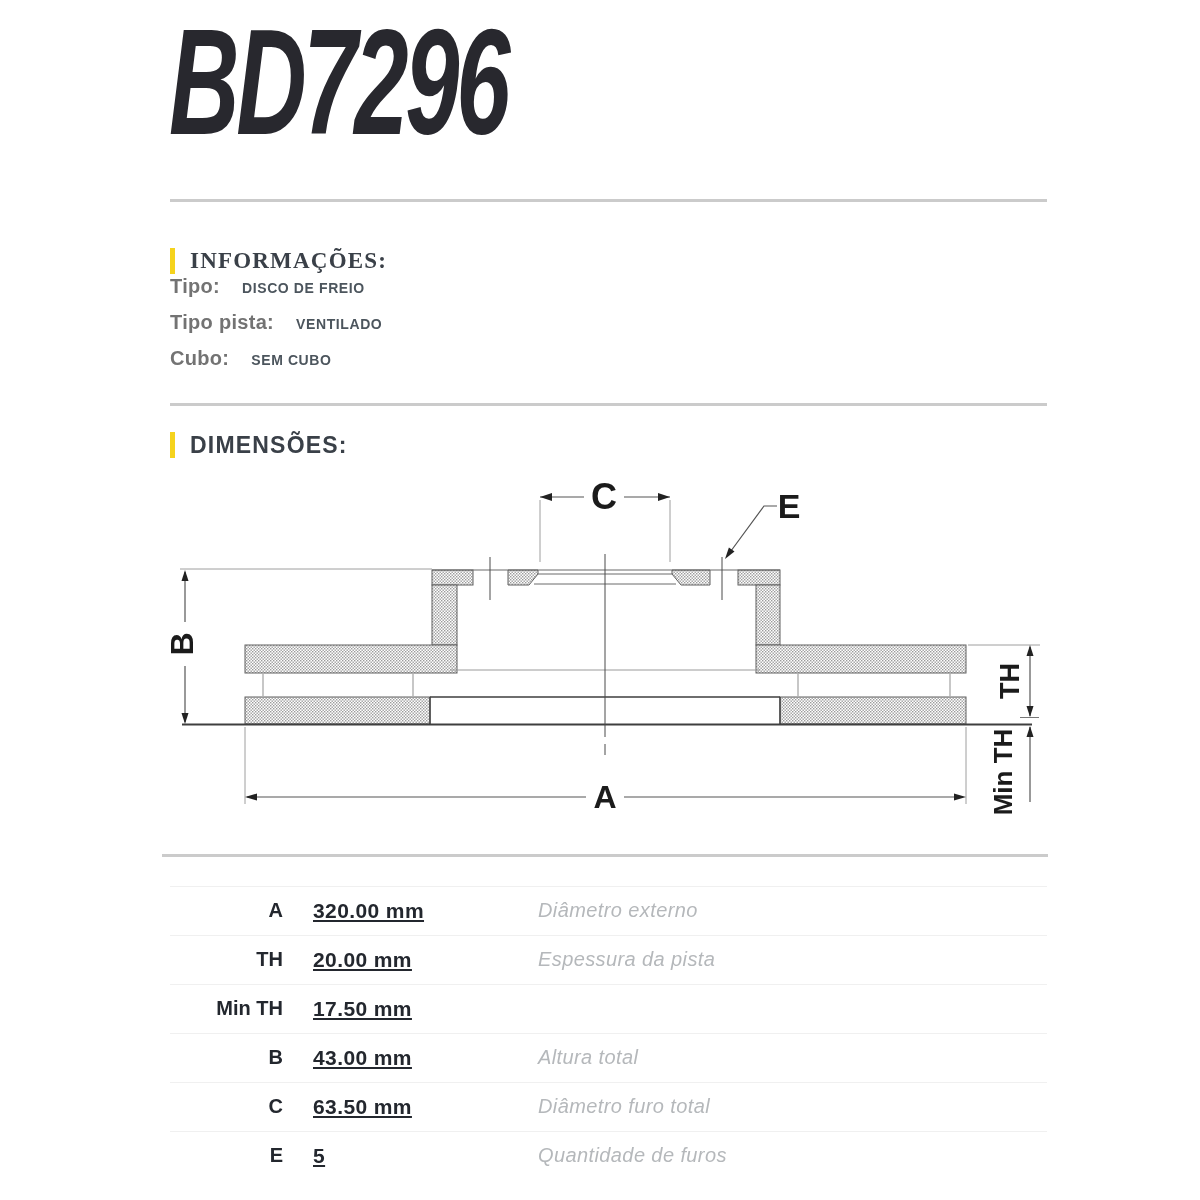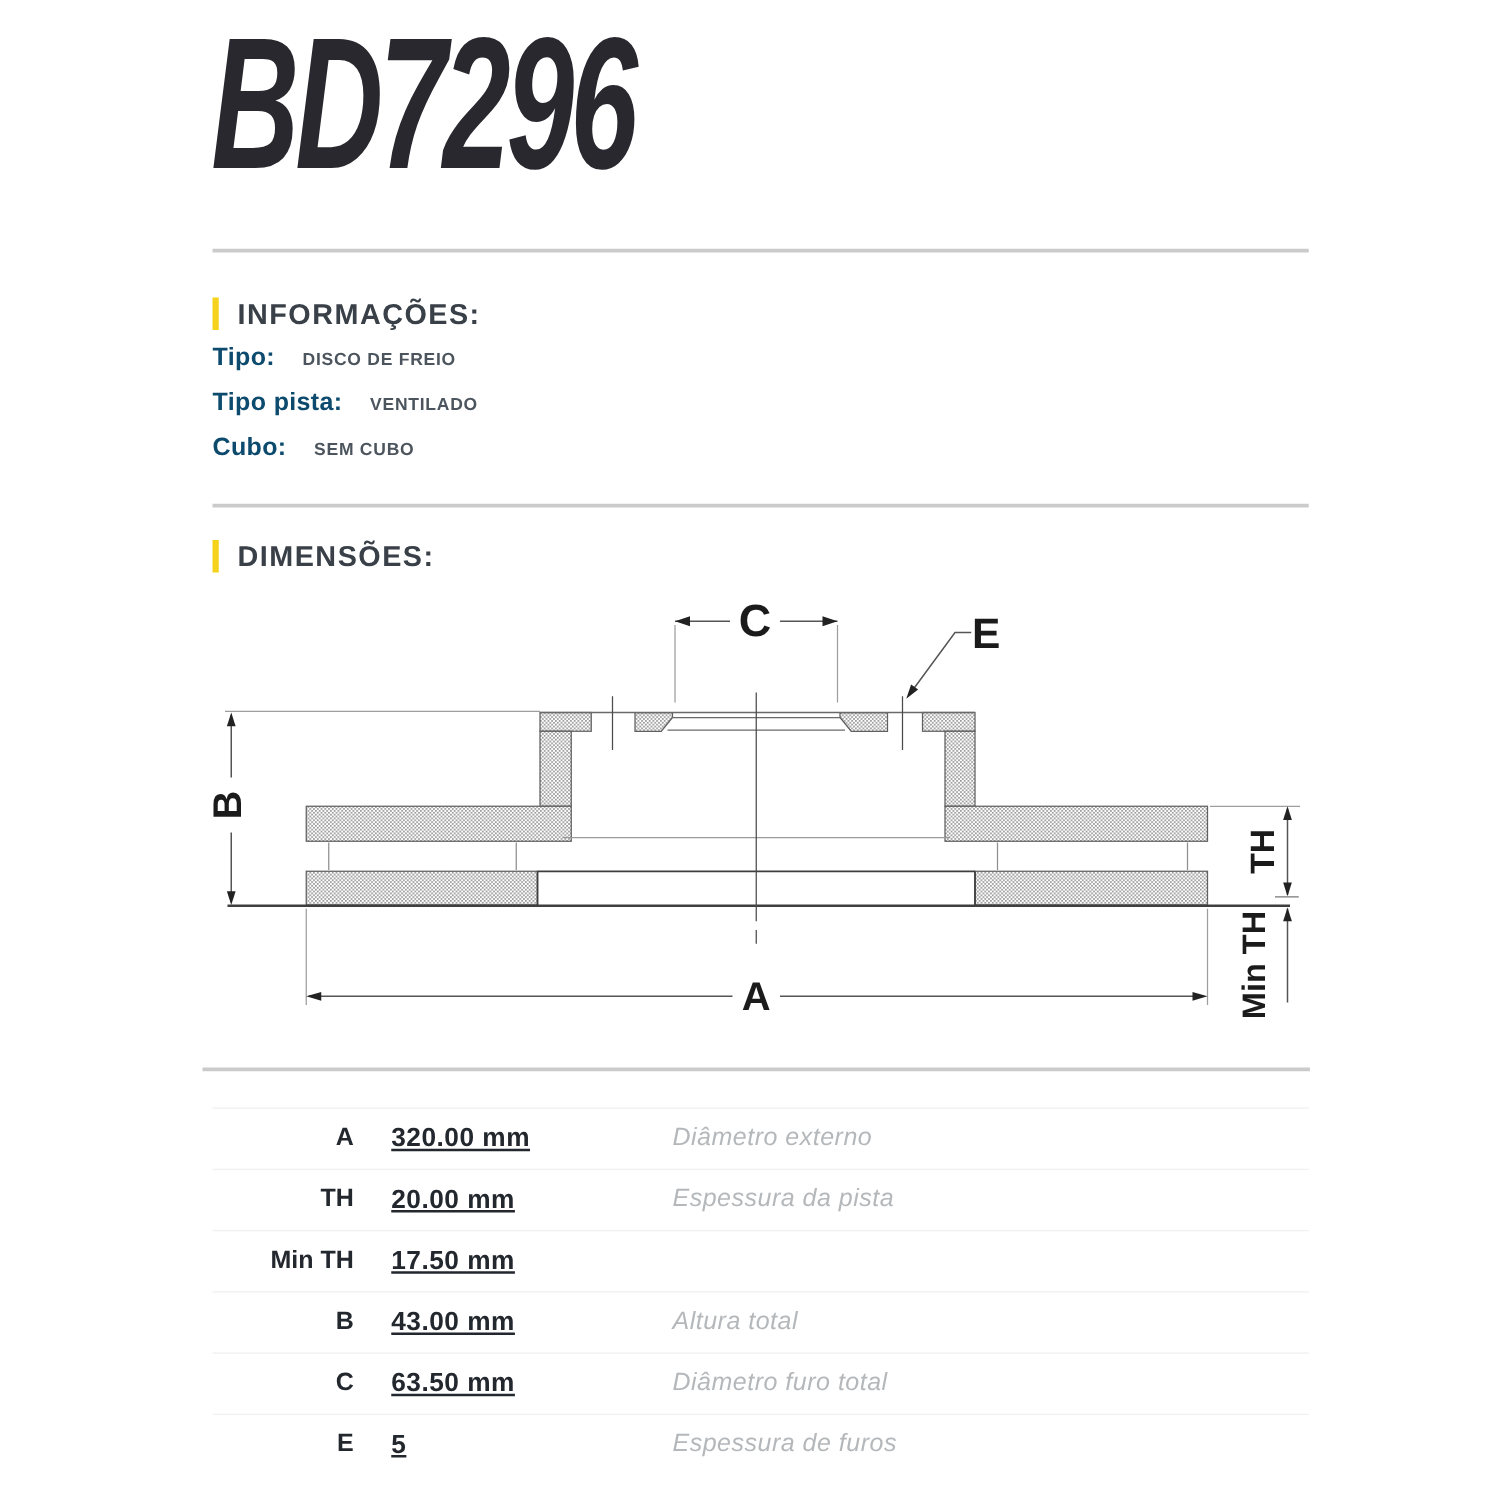--- a/index.html
+++ b/index.html
@@ -23,21 +23,21 @@
 
   
   .section-heading{display:flex;align-items:center;height:26px;}
   .accent-bar{width:5px;height:26px;background:var(--accent,#f5d31d);margin-right:15px;}
   .section-heading .txt{
     font-size:23px;font-weight:700;letter-spacing:1.2px;color:#3a4048;line-height:26px;
   }
 
   
   .info-row{display:flex;align-items:baseline;height:26px;line-height:26px;white-space:nowrap;}
-  .info-row .lbl{font-size:20px;font-weight:700;color:#0c4a6e;letter-spacing:0.3px;margin-right:22px;}
+  .info-row .lbl{font-size:20px;font-weight:700;color:#737373;letter-spacing:0.3px;margin-right:22px;}
   .info-row .val{font-size:14px;font-weight:700;color:#4c555d;letter-spacing:0.6px;}
 
   
   .spec-row{left:170px;width:877px;height:49px;}
   .spec-row .sym{
     position:absolute;left:0;top:0;width:113px;height:49px;line-height:49px;
     text-align:right;font-size:20px;font-weight:700;color:#23272e;white-space:nowrap;
   }
   .spec-row .val{
     position:absolute;left:143px;top:0;height:49px;line-height:49px;
@@ -50,21 +50,21 @@
 
   svg text{font-family:"Liberation Sans","DejaVu Sans",sans-serif;}
 </style>
 </head>
 <body>
 
 <div class="abs part-title">BD7296</div>
 
 <div class="abs divider" style="left:170px;top:199px;width:877px;"></div>
 
-<div class="abs section-heading" style="left:170px;top:238px;">
+<div class="abs section-heading" style="left:170px;top:248px;font-family:Liberation Serif, serif;">
   <div class="accent-bar"></div>
   <div class="txt">INFORMAÇÕES:</div>
 </div>
 
 <div class="abs info-row" style="left:170px;top:273px;">
   <span class="lbl">Tipo:</span>
   <span class="val">DISCO DE FREIO</span>
 </div>
 <div class="abs info-row" style="left:170px;top:309px;">
   <span class="lbl">Tipo pista:</span>
@@ -205,14 +205,14 @@
   <span class="desc">Altura total</span>
 </div>
 <div class="abs spec-row" style="top:1082px;">
   <span class="sym">C</span>
   <span class="val">63.50 mm</span>
   <span class="desc">Diâmetro furo total</span>
 </div>
 <div class="abs spec-row" style="top:1131px;">
   <span class="sym">E</span>
   <span class="val">5</span>
-  <span class="desc">Espessura de furos</span>
+  <span class="desc">Quantidade de furos</span>
 </div>
 
 </body></html>

